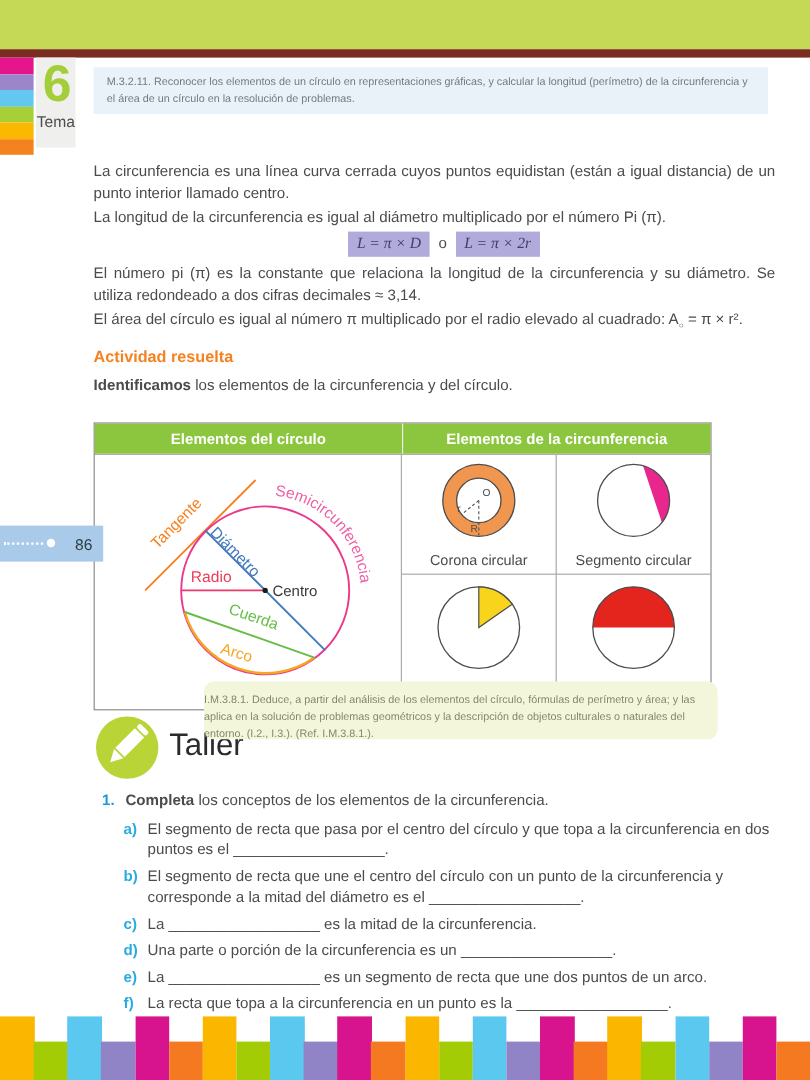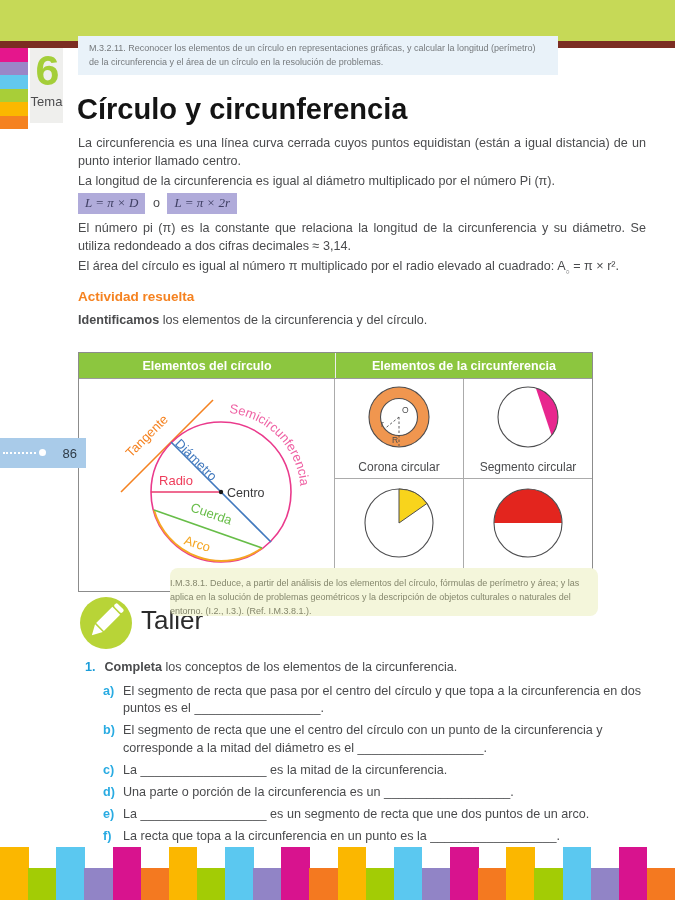--- a/index.html
+++ b/index.html
@@ -11,29 +11,29 @@
   .band-maroon{position:absolute;top:41px;left:0;width:675px;height:7px;background:#7B2D22;}
 
   
   .sidebar-squares{position:absolute;top:48px;left:0;width:28px;height:81px;}
   .side-sq{position:absolute;left:0;width:28px;}
   .tema-box{position:absolute;top:48px;left:30px;width:33px;height:75px;background:#EFEFED;text-align:center;}
   .tema-number{font-size:43px;line-height:44px;font-weight:bold;color:#A4CE39;letter-spacing:-2px;}
   .tema-label{font-size:13px;color:#4D4D4F;margin-top:2px;}
 
   
-  .standards-box{position:absolute;left:78px;top:36px;width:480px;box-sizing:border-box;
+  .standards-box{position:absolute;left:78px;top:56px;width:562px;box-sizing:border-box;
       background:#E9F2F9;color:#75797C;font-size:9px;line-height:1.5;padding:6px 11px;}
   .title{position:absolute;left:77px;top:93px;font-size:29px;font-weight:bold;color:#141414;}
 
   
   .content{position:absolute;left:78px;top:134px;width:584px;font-size:12.6px;line-height:18px;
       color:#4A4B4D;text-align:justify;}
   .content p{margin:0 16px 2px 0;}
-  .formula-row{margin:3px 0 5px 0;text-align:left;}
+  .formula-row{margin:3px 0 5px 0;text-align:center;}
   .formula-chip{display:inline-block;background:#B0ABDA;color:#3F3F63;font-style:italic;
       font-family:"Liberation Serif",serif;font-size:13px;padding:1px 7px 2px 7px;}
   .formula-or{margin:0 4px;color:#4A4B4D;}
   .activity-heading{color:#F58220;font-weight:bold;font-size:13.5px;margin:7px 0 5px 0 !important;}
   .sub-circle{font-size:7px;vertical-align:sub;}
 
   
   .etable{position:absolute;left:78px;top:352px;width:515px;height:240px;box-sizing:border-box;
       border:1.5px solid #8C8C8C;background:#fff;}
   .et-header{display:flex;height:25px;}
@@ -91,21 +91,20 @@
       <div class="side-sq" style="top: 67.5px; height: 13.9px; background: rgb(245, 130, 32);"></div>
     </div>
 
   <div class="tema-box">
     <div class="tema-number">6</div>
     <div class="tema-label">Tema</div>
   </div>
 
   <div class="standards-box">M.3.2.11. Reconocer los elementos de un círculo en representaciones gráficas, y calcular la longitud (perímetro) de la circunferencia y el área de un círculo en la resolución de problemas.</div>
 
-  <h1 class="title" style="margin:0;">Círculo y circunferencia</h1>
 
   <div class="content">
     <p>La circunferencia es una línea curva cerrada cuyos puntos equidistan (están a igual distancia) de un punto interior llamado centro.</p>
     <p>La longitud de la circunferencia es igual al diámetro multiplicado por el número Pi (π).</p>
     <div class="formula-row">
       <span class="formula-chip">L = π × D</span>
       <span class="formula-or">o</span>
       <span class="formula-chip">L = π × 2r</span>
     </div>
     <p>El número pi (π) es la constante que relaciona la longitud de la circunferencia y su diámetro. Se utiliza redondeado a dos cifras decimales ≈ 3,14.</p>

